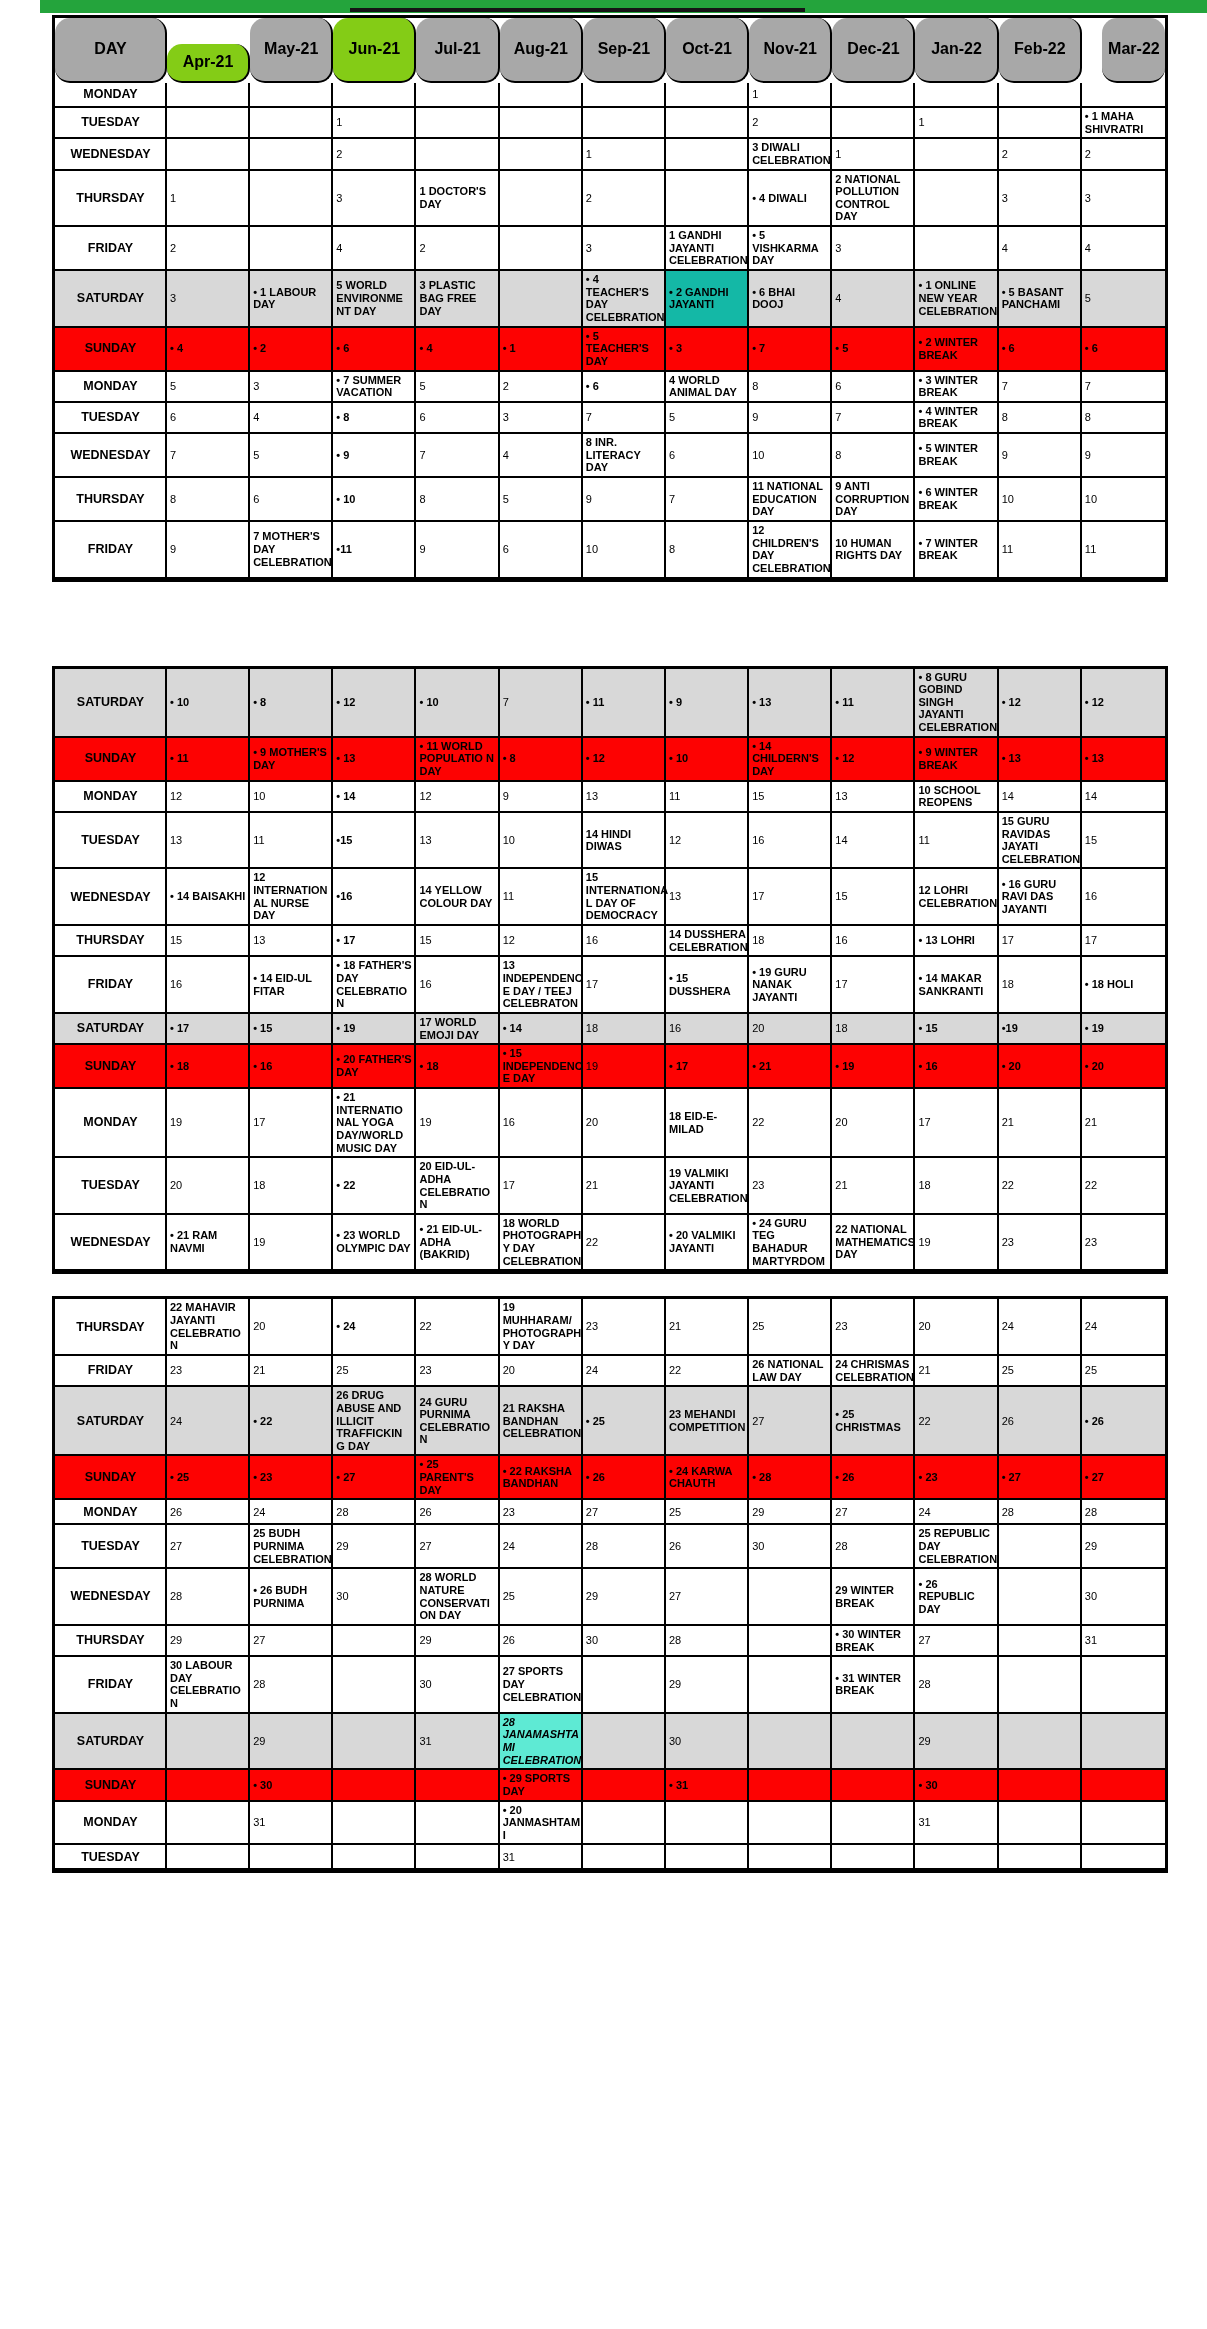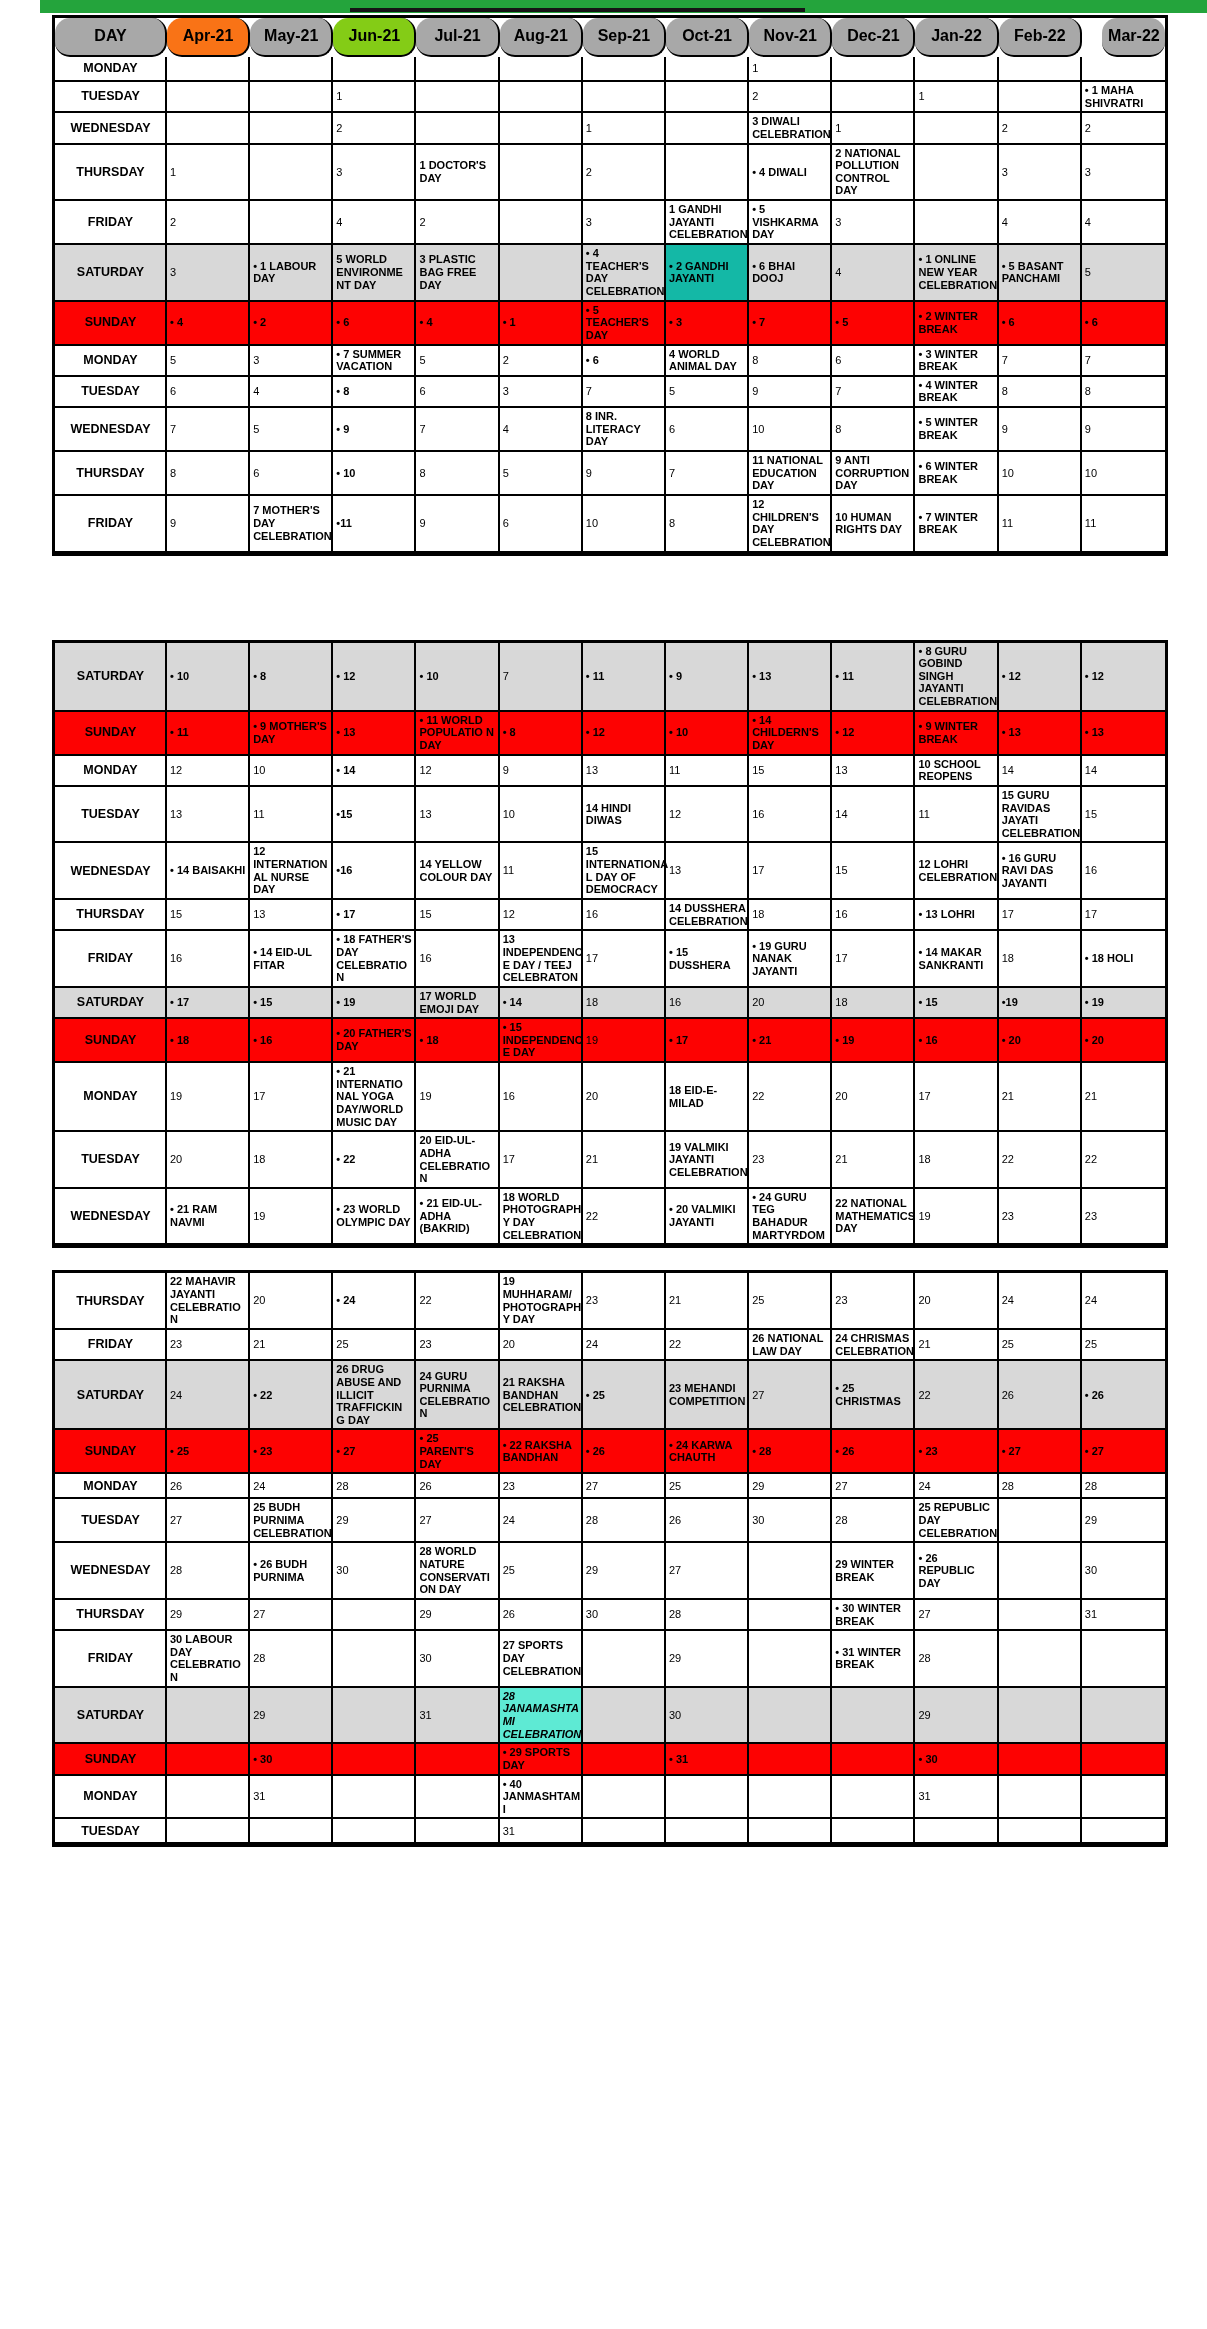--- a/index.html
+++ b/index.html
@@ -20,21 +20,21 @@
 </head>
 <body>
 
 <div class="banner" style="background: rgb(36, 164, 60);">
   <div class="banner-underline" style="left: 310px; width: 455px; background: rgb(21, 21, 21);"></div>
 </div>
 
 <div class="cal-wrap">
   <div class="cal-grid" id="cal-block-0">
       <div class="cell head" style="background: rgb(168, 168, 168);">DAY</div>
-      <div class="cell head" style="background: #f97316;">Apr-21</div>
+      <div class="cell head" style="background: #84cc16; margin-top: 26px;">Apr-21</div>
       <div class="cell head" style="background: rgb(168, 168, 168);">May-21</div>
       <div class="cell head" style="background: #84cc16; text-align: right;">Jun-21</div>
       <div class="cell head" style="background: rgb(168, 168, 168);">Jul-21</div>
       <div class="cell head" style="background: rgb(168, 168, 168);">Aug-21</div>
       <div class="cell head" style="background: rgb(168, 168, 168);">Sep-21</div>
       <div class="cell head" style="background: rgb(168, 168, 168);">Oct-21</div>
       <div class="cell head" style="background: rgb(168, 168, 168);">Nov-21</div>
       <div class="cell head" style="background: rgb(168, 168, 168);">Dec-21</div>
       <div class="cell head" style="background: rgb(168, 168, 168);">Jan-22</div>
       <div class="cell head" style="background: rgb(168, 168, 168);">Feb-22</div>
@@ -496,21 +496,21 @@
       <div class="cell sun" style="background: rgb(253, 2, 2);"></div>
       <div class="cell sun" style="background: rgb(253, 2, 2);"></div>
       <div class="cell sun b" style="background: rgb(253, 2, 2);">• 30</div>
       <div class="cell sun" style="background: rgb(253, 2, 2);"></div>
       <div class="cell sun last" style="background: rgb(253, 2, 2);"></div>
       <div class="cell daycol ">MONDAY</div>
       <div class="cell"></div>
       <div class="cell">31</div>
       <div class="cell"></div>
       <div class="cell"></div>
-      <div class="cell  b">• 40 JANMASHTAM I</div>
+      <div class="cell  b">• 20 JANMASHTAM I</div>
       <div class="cell"></div>
       <div class="cell"></div>
       <div class="cell"></div>
       <div class="cell"></div>
       <div class="cell">31</div>
       <div class="cell"></div>
       <div class="cell  last"></div>
       <div class="cell daycol ">TUESDAY</div>
       <div class="cell"></div>
       <div class="cell"></div>

